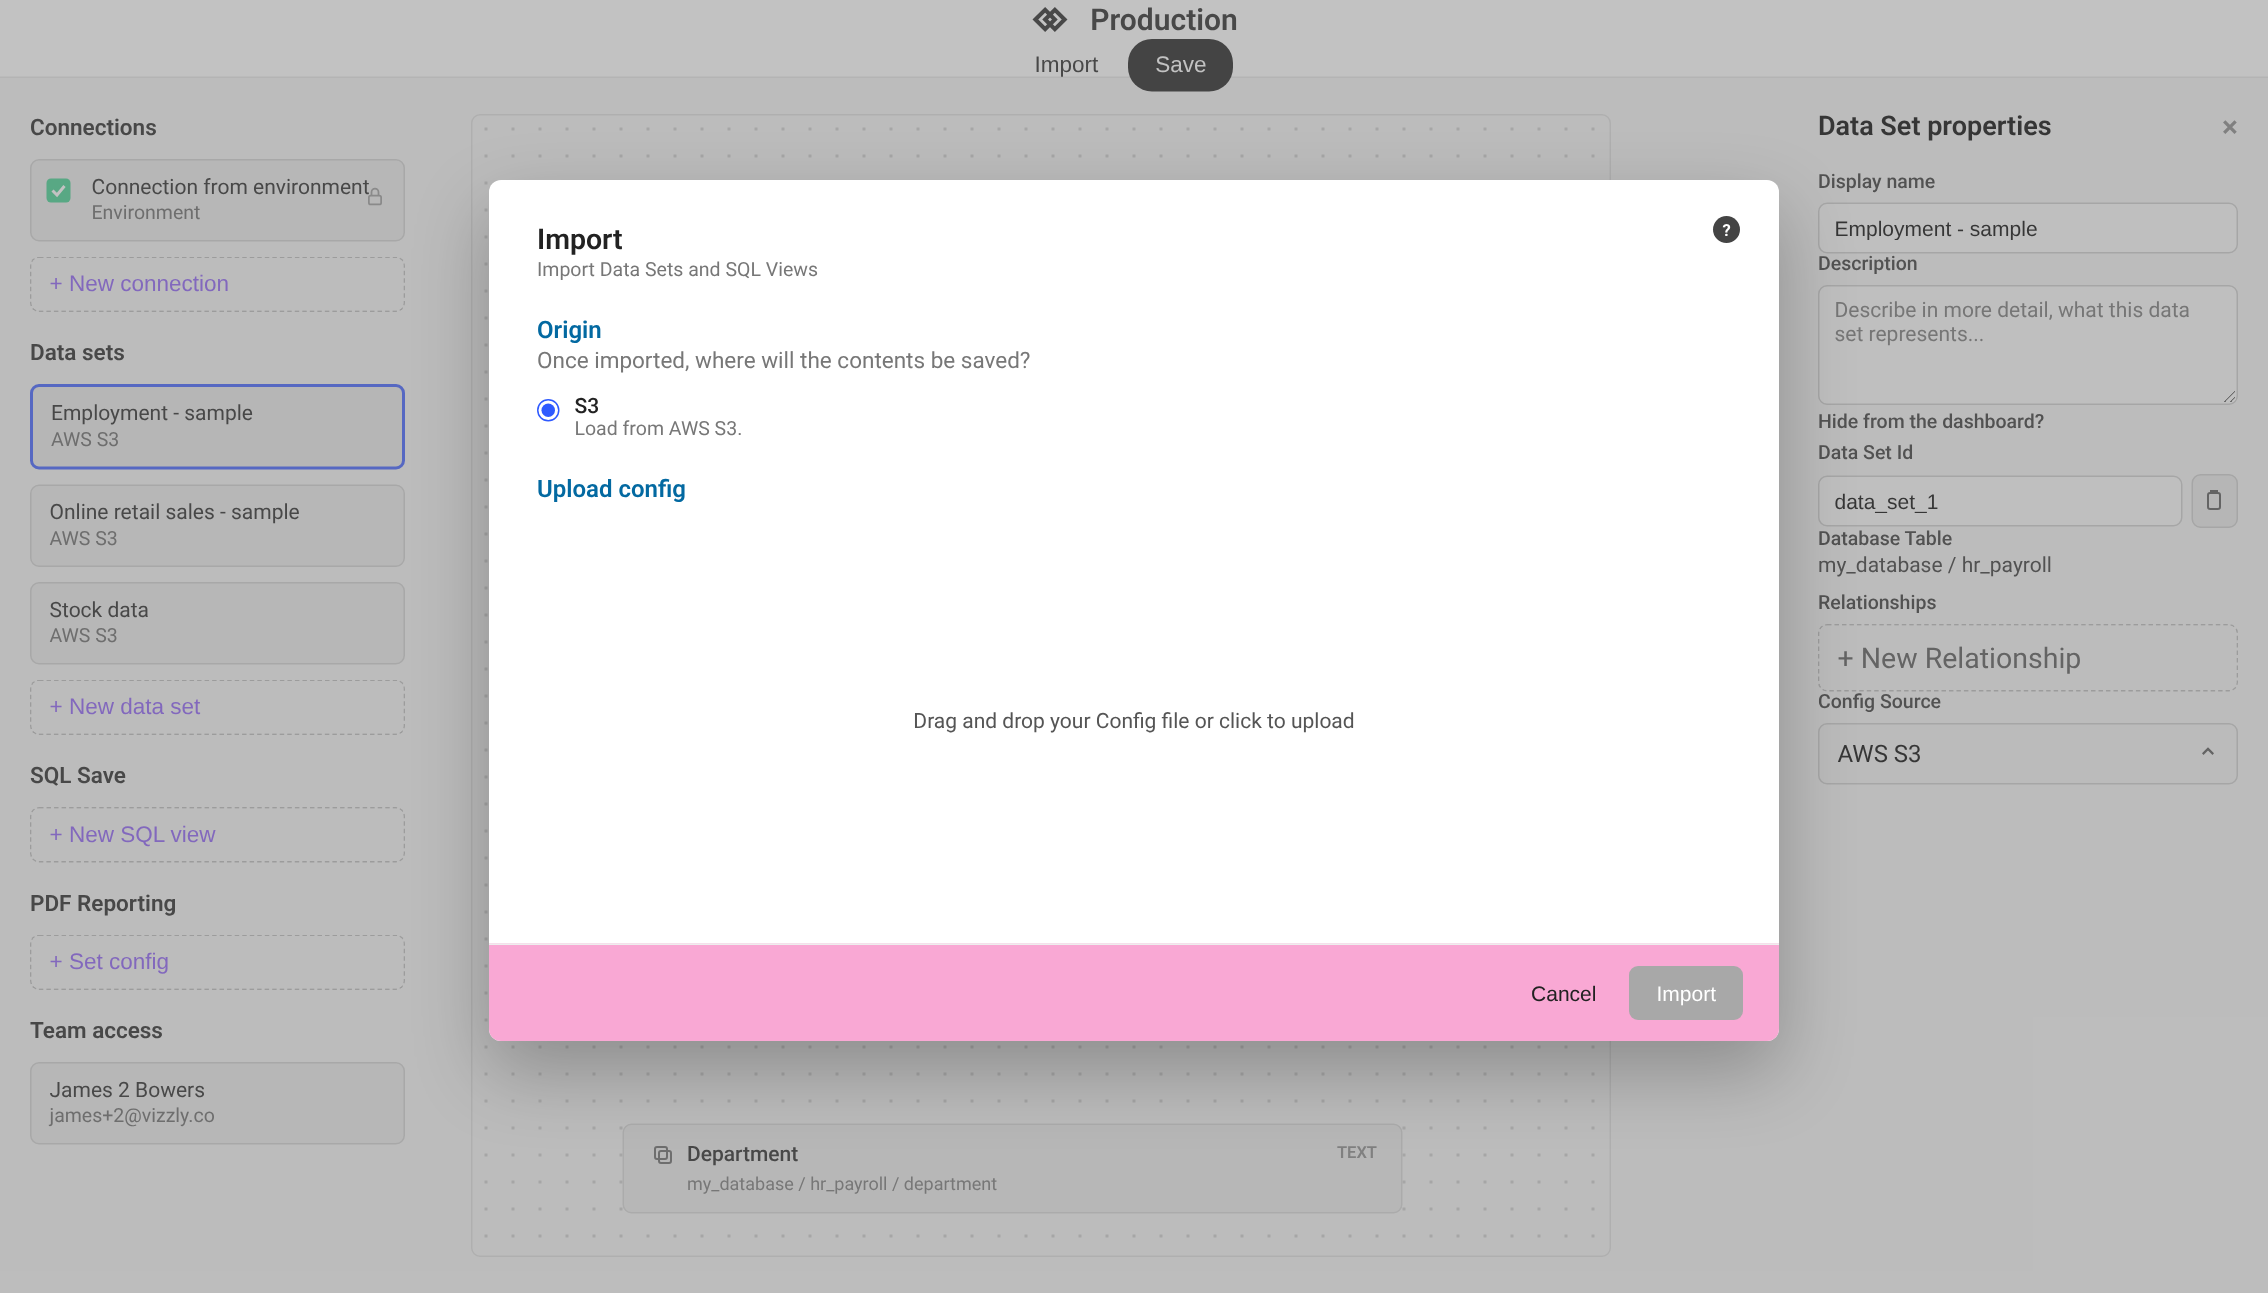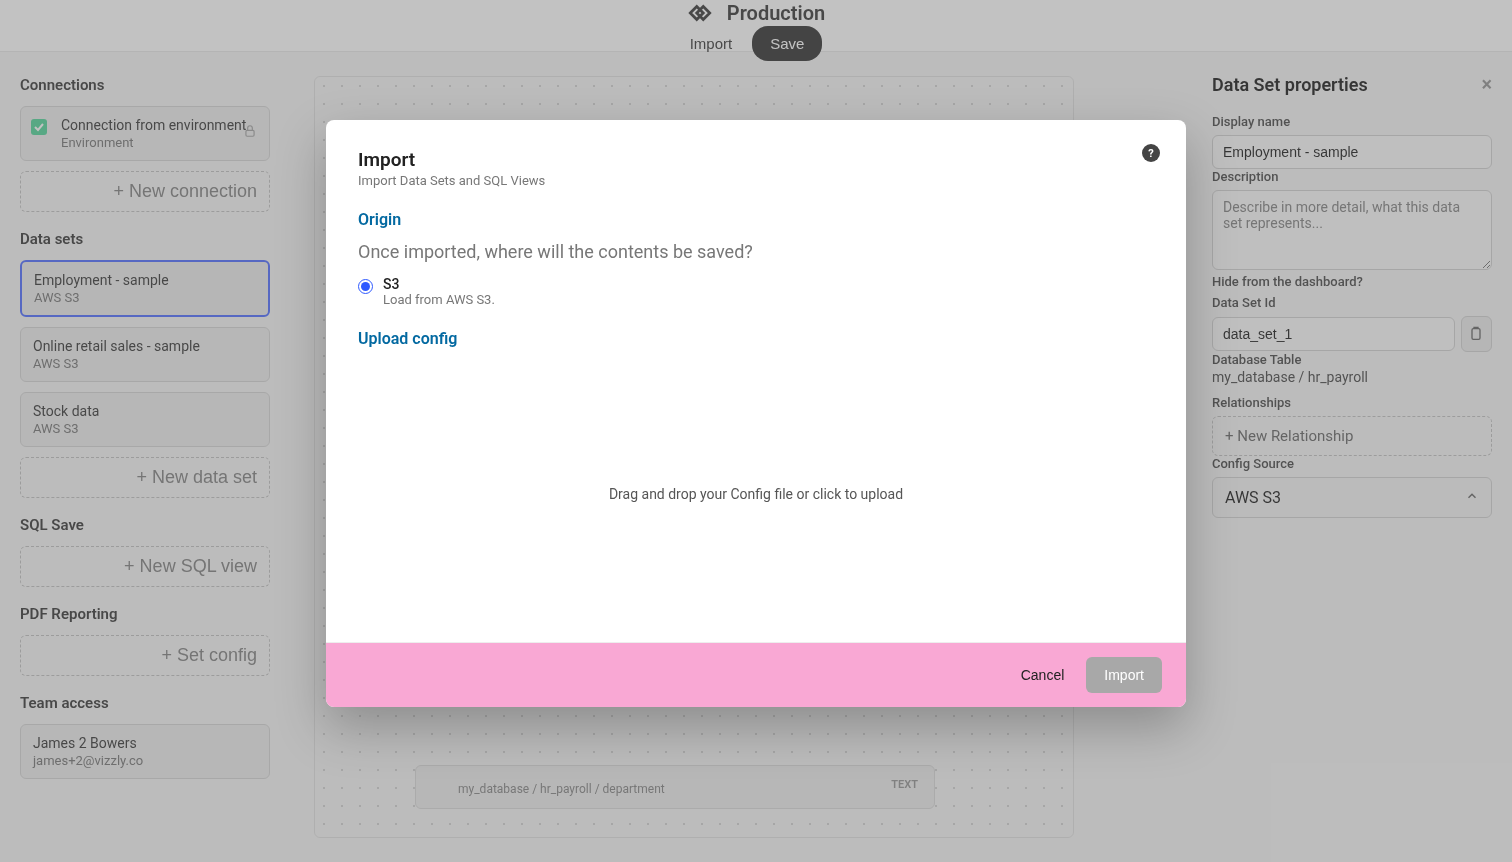--- a/index.html
+++ b/index.html
@@ -20,48 +20,48 @@
     
     .card { border: 1px solid #d0d0d0; border-radius: 6px; padding: 10px 12px; margin-bottom: 10px; background: #ebebeb; position: relative; }
     .card.active { border: 2px solid #3b5bff; background: #eaeaea; }
     .card-title { font-size: 14px; color: #222; font-weight: 400; }
     .card-sub { font-size: 13px; color: #666; margin-top: 2px; }
     .card .check { position: absolute; left: 10px; top: 12px; width: 16px; height: 16px; background: #3ecf8e; border-radius: 3px; display: flex; align-items: center; justify-content: center; }
     .card .check svg { width: 10px; height: 10px; fill: #fff; }
     .card.with-icon .card-title, .card.with-icon .card-sub { padding-left: 28px; }
     .lock-icon { position: absolute; right: 12px; top: 16px; color: #999; }
     
-    .add-btn { border: 1px dashed #bbb; border-radius: 6px; padding: 9px 12px; font-size: 18px; color: #737373; cursor: pointer; margin-bottom: 10px; display: block; width: 100%; text-align: right; background: transparent; }
+    .add-btn { border: 1px dashed #bbb; border-radius: 6px; padding: 9px 12px; font-size: 15px; color: #8b5cf6; cursor: pointer; margin-bottom: 10px; display: block; width: 100%; text-align: left; background: transparent; }
     
     .canvas { flex: 1; position: relative; padding: 24px; }
     .canvas-inner { background-image: radial-gradient(#ccc 1px, transparent 1px); background-size: 18px 18px; border: 1px solid #ddd; border-radius: 6px; width: 760px; height: 100%; padding: 20px; position: relative; }
     .field-card { position: absolute; left: 100px; background: #ececec; border: 1px solid #d5d5d5; border-radius: 6px; padding: 12px 18px; width: 520px; }
     .field-name { font-size: 14px; font-weight: 500; color: #222; display:flex; align-items:center; gap:8px;}
     .field-type { position: absolute; right: 16px; top: 12px; font-size: 11px; color: #888; font-weight: 600; }
     .field-path { font-size: 12px; color: #777; margin-top: 4px; padding-left: 24px;}
     
     .props-panel { width: 320px; padding: 20px; overflow-y: auto; }
     .props-title { font-size: 18px; font-weight: 600; margin-bottom: 18px; display:flex; justify-content: space-between; align-items:center;}
     .props-close { color:#888; cursor:pointer; font-size: 20px;}
     .field-label { font-size: 13px; font-weight: 500; color: #333; margin-bottom: 6px; display:block;}
     .text-input { width: 100%; border: 1px solid #ccc; border-radius: 6px; padding: 8px 10px; font-size: 14px; background: #fafafa; }
     .textarea { min-height: 80px; resize: vertical; font-family: inherit; }
     .id-row { display:flex; gap:6px; align-items:center;}
     .copy-btn { background: #e9e9e9; border:1px solid #ccc; border-radius:6px; width:36px; height:36px; display:flex; align-items:center; justify-content:center; cursor:pointer;}
     .db-path { font-size: 14px; color: #333; margin-top: -4px; margin-bottom: 10px;}
     .select-row { display:flex; align-items:center; justify-content:space-between; border:1px solid #ccc; border-radius:6px; padding:10px 12px; background:#f3f3f3;}
-    .dashed-box { border: 1px dashed #bbb; border-radius:6px; padding: 10px 12px; font-size: 15px; color:#555;}
+    .dashed-box { border: 1px dashed #bbb; border-radius:6px; padding: 10px 12px; font-size: 19px; color:#555;}
 
     .overlay { position: absolute; inset: 0; background: rgba(120,120,120,0.45); display: flex; align-items: flex-start; justify-content: center; padding-top: 120px; z-index: 100; }
     .modal { width: 860px; background: #fff; border-radius: 8px; box-shadow: 0 20px 50px rgba(0,0,0,0.25); overflow: hidden; }
     .modal-body { padding: 28px 32px 18px; }
     .modal-title { font-size: 19px; font-weight: 600; color: #222; }
     .modal-sub { font-size: 13px; color: #777; margin-top: 2px; }
     .modal-section-title { font-size: 16px; font-weight: 600; margin-top: 22px; color: #0369a1; }
-    .modal-section-sub { font-size: 18px; color: #777; margin-top: 12px; }
+    .modal-section-sub { font-size: 15px; color: #777; margin-top: 2px; }
     .radio-row { display: flex; align-items: flex-start; gap: 10px; margin-top: 14px; }
     .radio-row input[type=radio] { margin-top: 3px; accent-color: #2f5aff; width:15px; height:15px;}
     .radio-label { font-size: 14px; color: #222; font-weight: 500; }
     .radio-desc { font-size: 13px; color: #777; }
     .upload-zone { margin-top: 16px; height: 260px; display: flex; align-items: center; justify-content: center; font-size: 14px; color: #555; }
     .modal-footer { border-top: 1px solid #eee; padding: 14px 24px; display: flex; justify-content: flex-end; gap: 16px; background:#f9a8d4; }
     .btn-cancel { background: none; border: none; font-size: 14px; color: #222; cursor: pointer; padding: 8px 6px; }
     .btn-primary { background: #a8a8a8; color: #fff; border: none; padding: 10px 18px; border-radius: 6px; font-size: 14px; font-weight: 500; cursor: pointer; }
     .help-icon { position: absolute; right: 26px; top: 24px; width: 18px; height: 18px; background: #444; color:#fff; border-radius: 50%; display:flex; align-items:center; justify-content:center; font-size:11px; font-weight:700; cursor:pointer;}
     .modal-header-wrap { position: relative; }
@@ -128,20 +128,27 @@
     <div class="section-header">Team access</div>
     <div class="card">
       <div class="card-title">James 2 Bowers</div>
       <div class="card-sub">james+2@vizzly.co</div>
     </div>
   </div>
 
   <div class="canvas">
     <div class="canvas-inner">
       <div class="field-card" style="bottom: 28px;">
+        <div class="field-name">
+          <svg width="16" height="16" viewBox="0 0 24 24" fill="none" stroke="#666" stroke-width="2">
+              <rect x="8" y="8" width="12" height="12" rx="2"></rect>
+              <rect x="4" y="4" width="12" height="12" rx="2"></rect>
+            </svg>
+          <span>Department</span>
+        </div>
         <div class="field-type">TEXT</div>
         <div class="field-path">my_database / hr_payroll / department</div>
       </div>
     </div>
   </div>
 
   <div class="props-panel">
     <div class="props-title">
       <span>Data Set properties</span>
       <span class="props-close">×</span>

